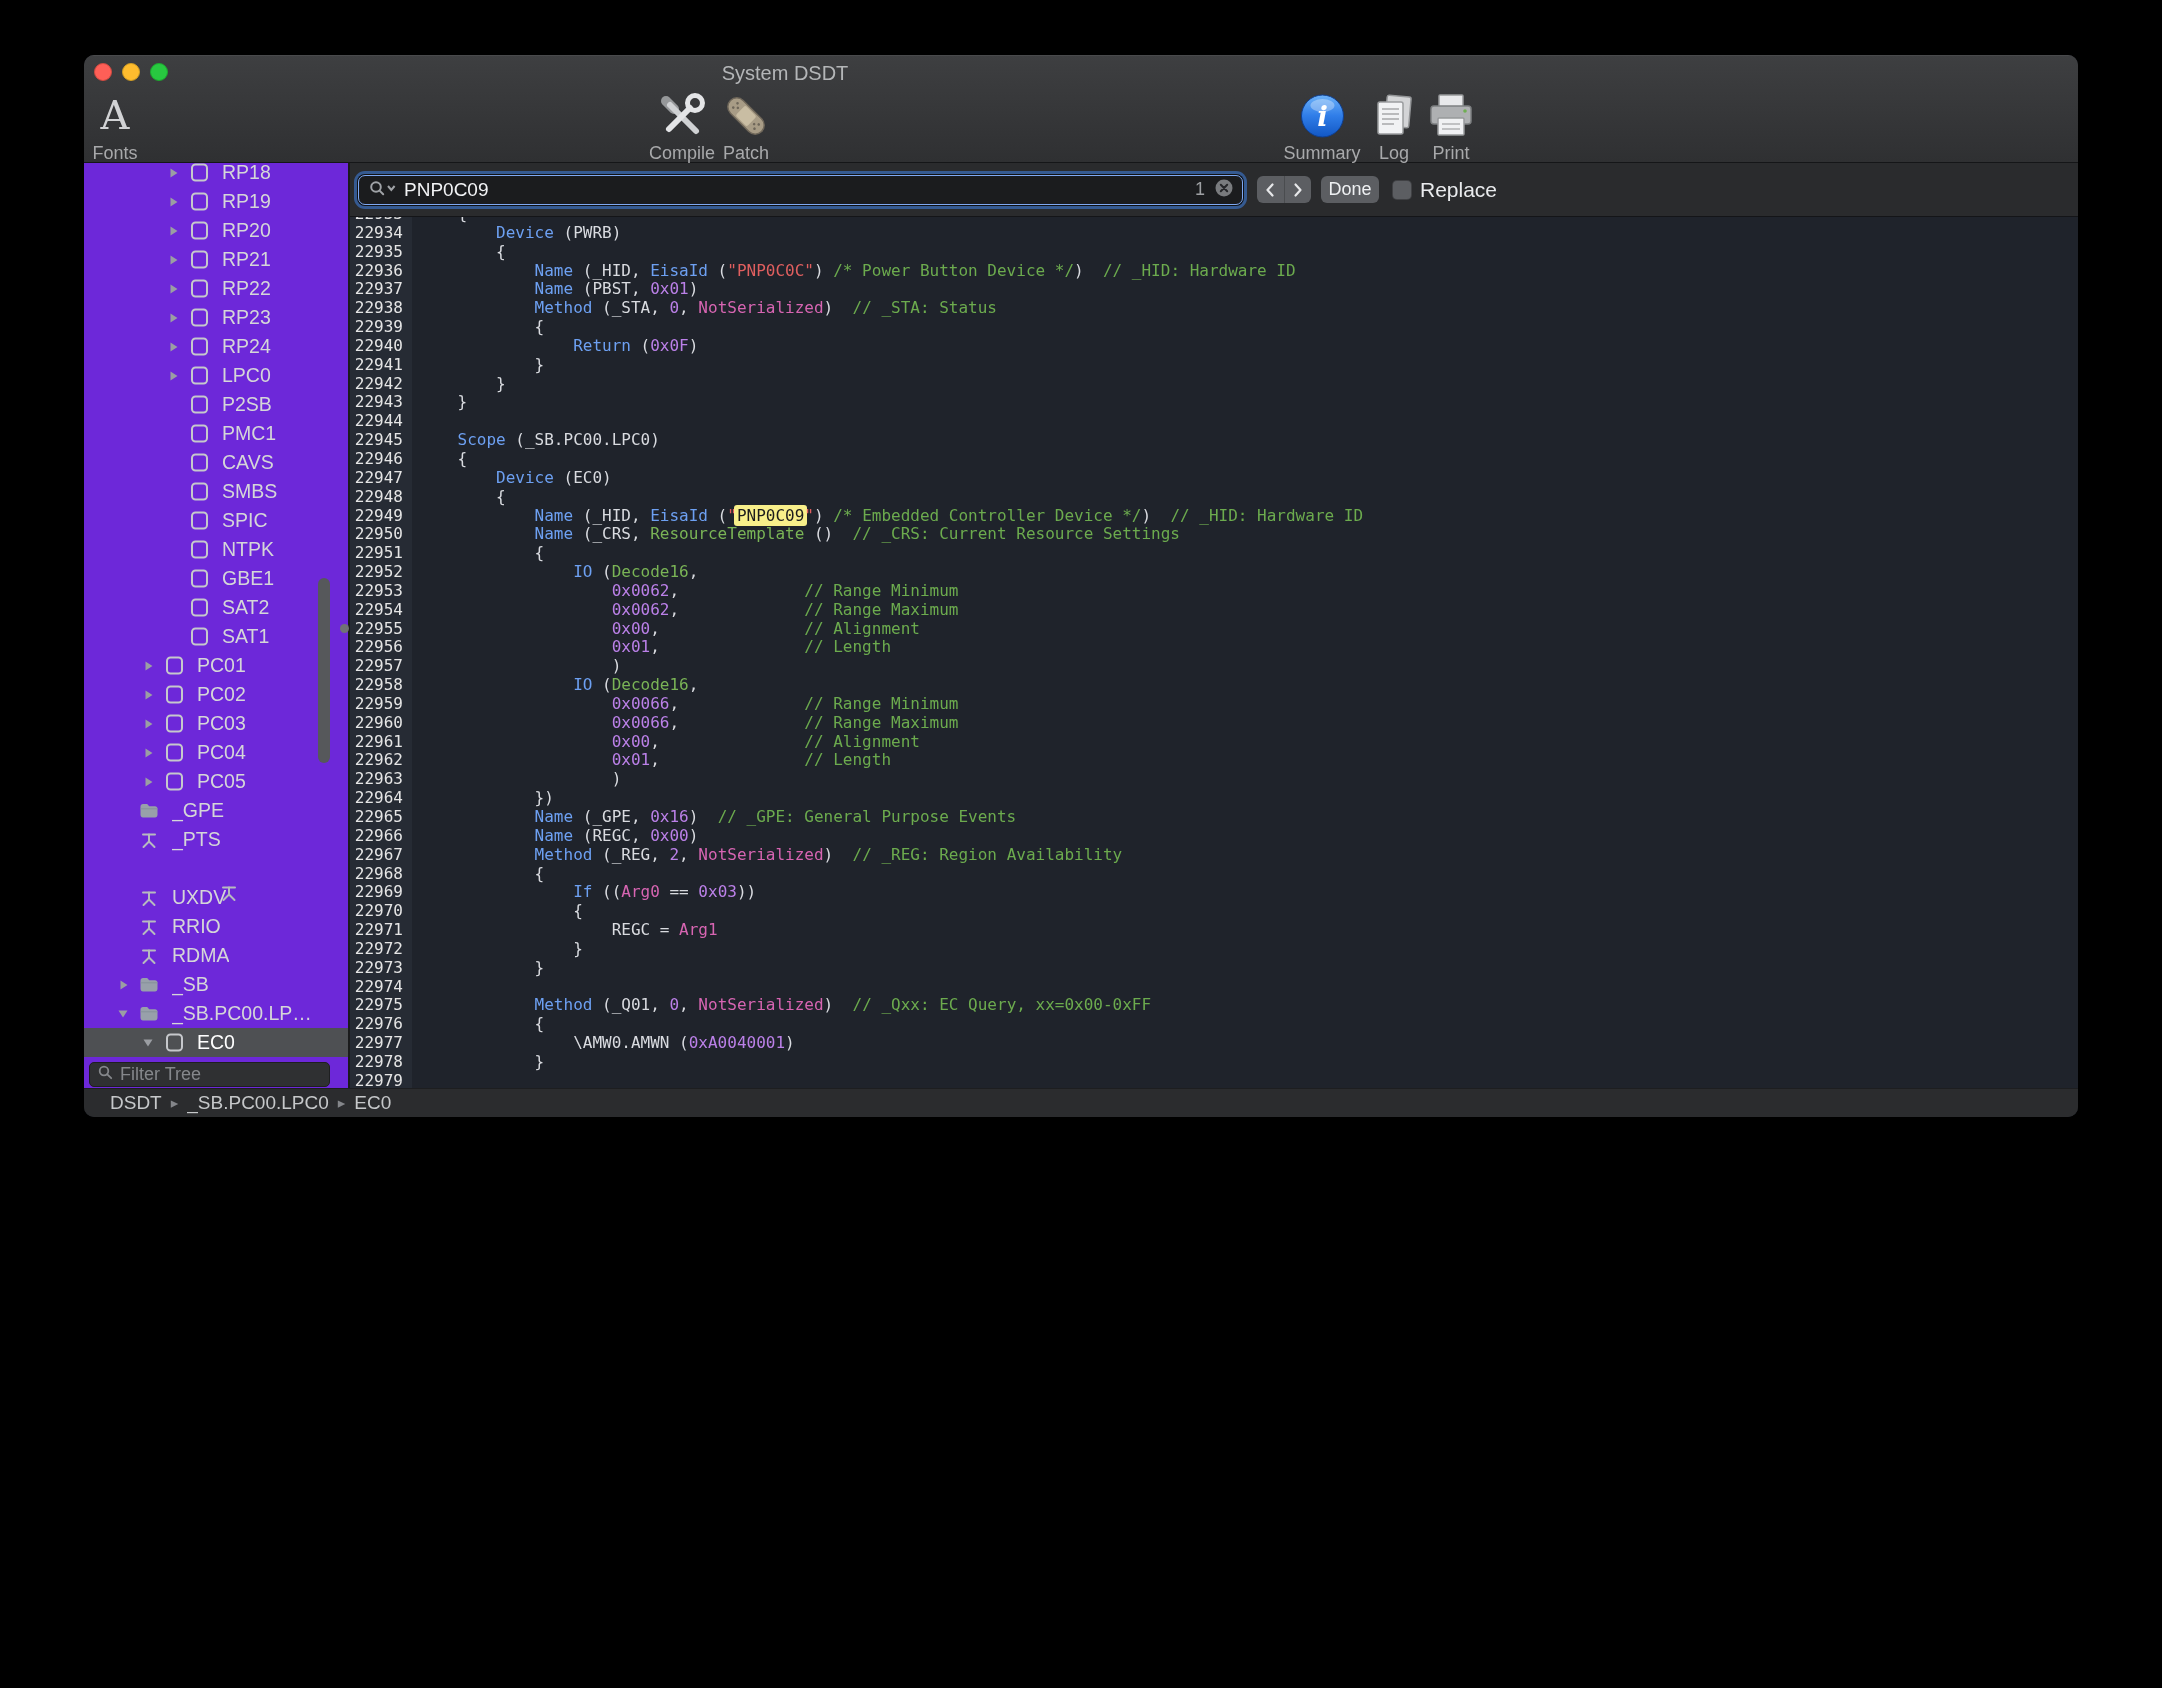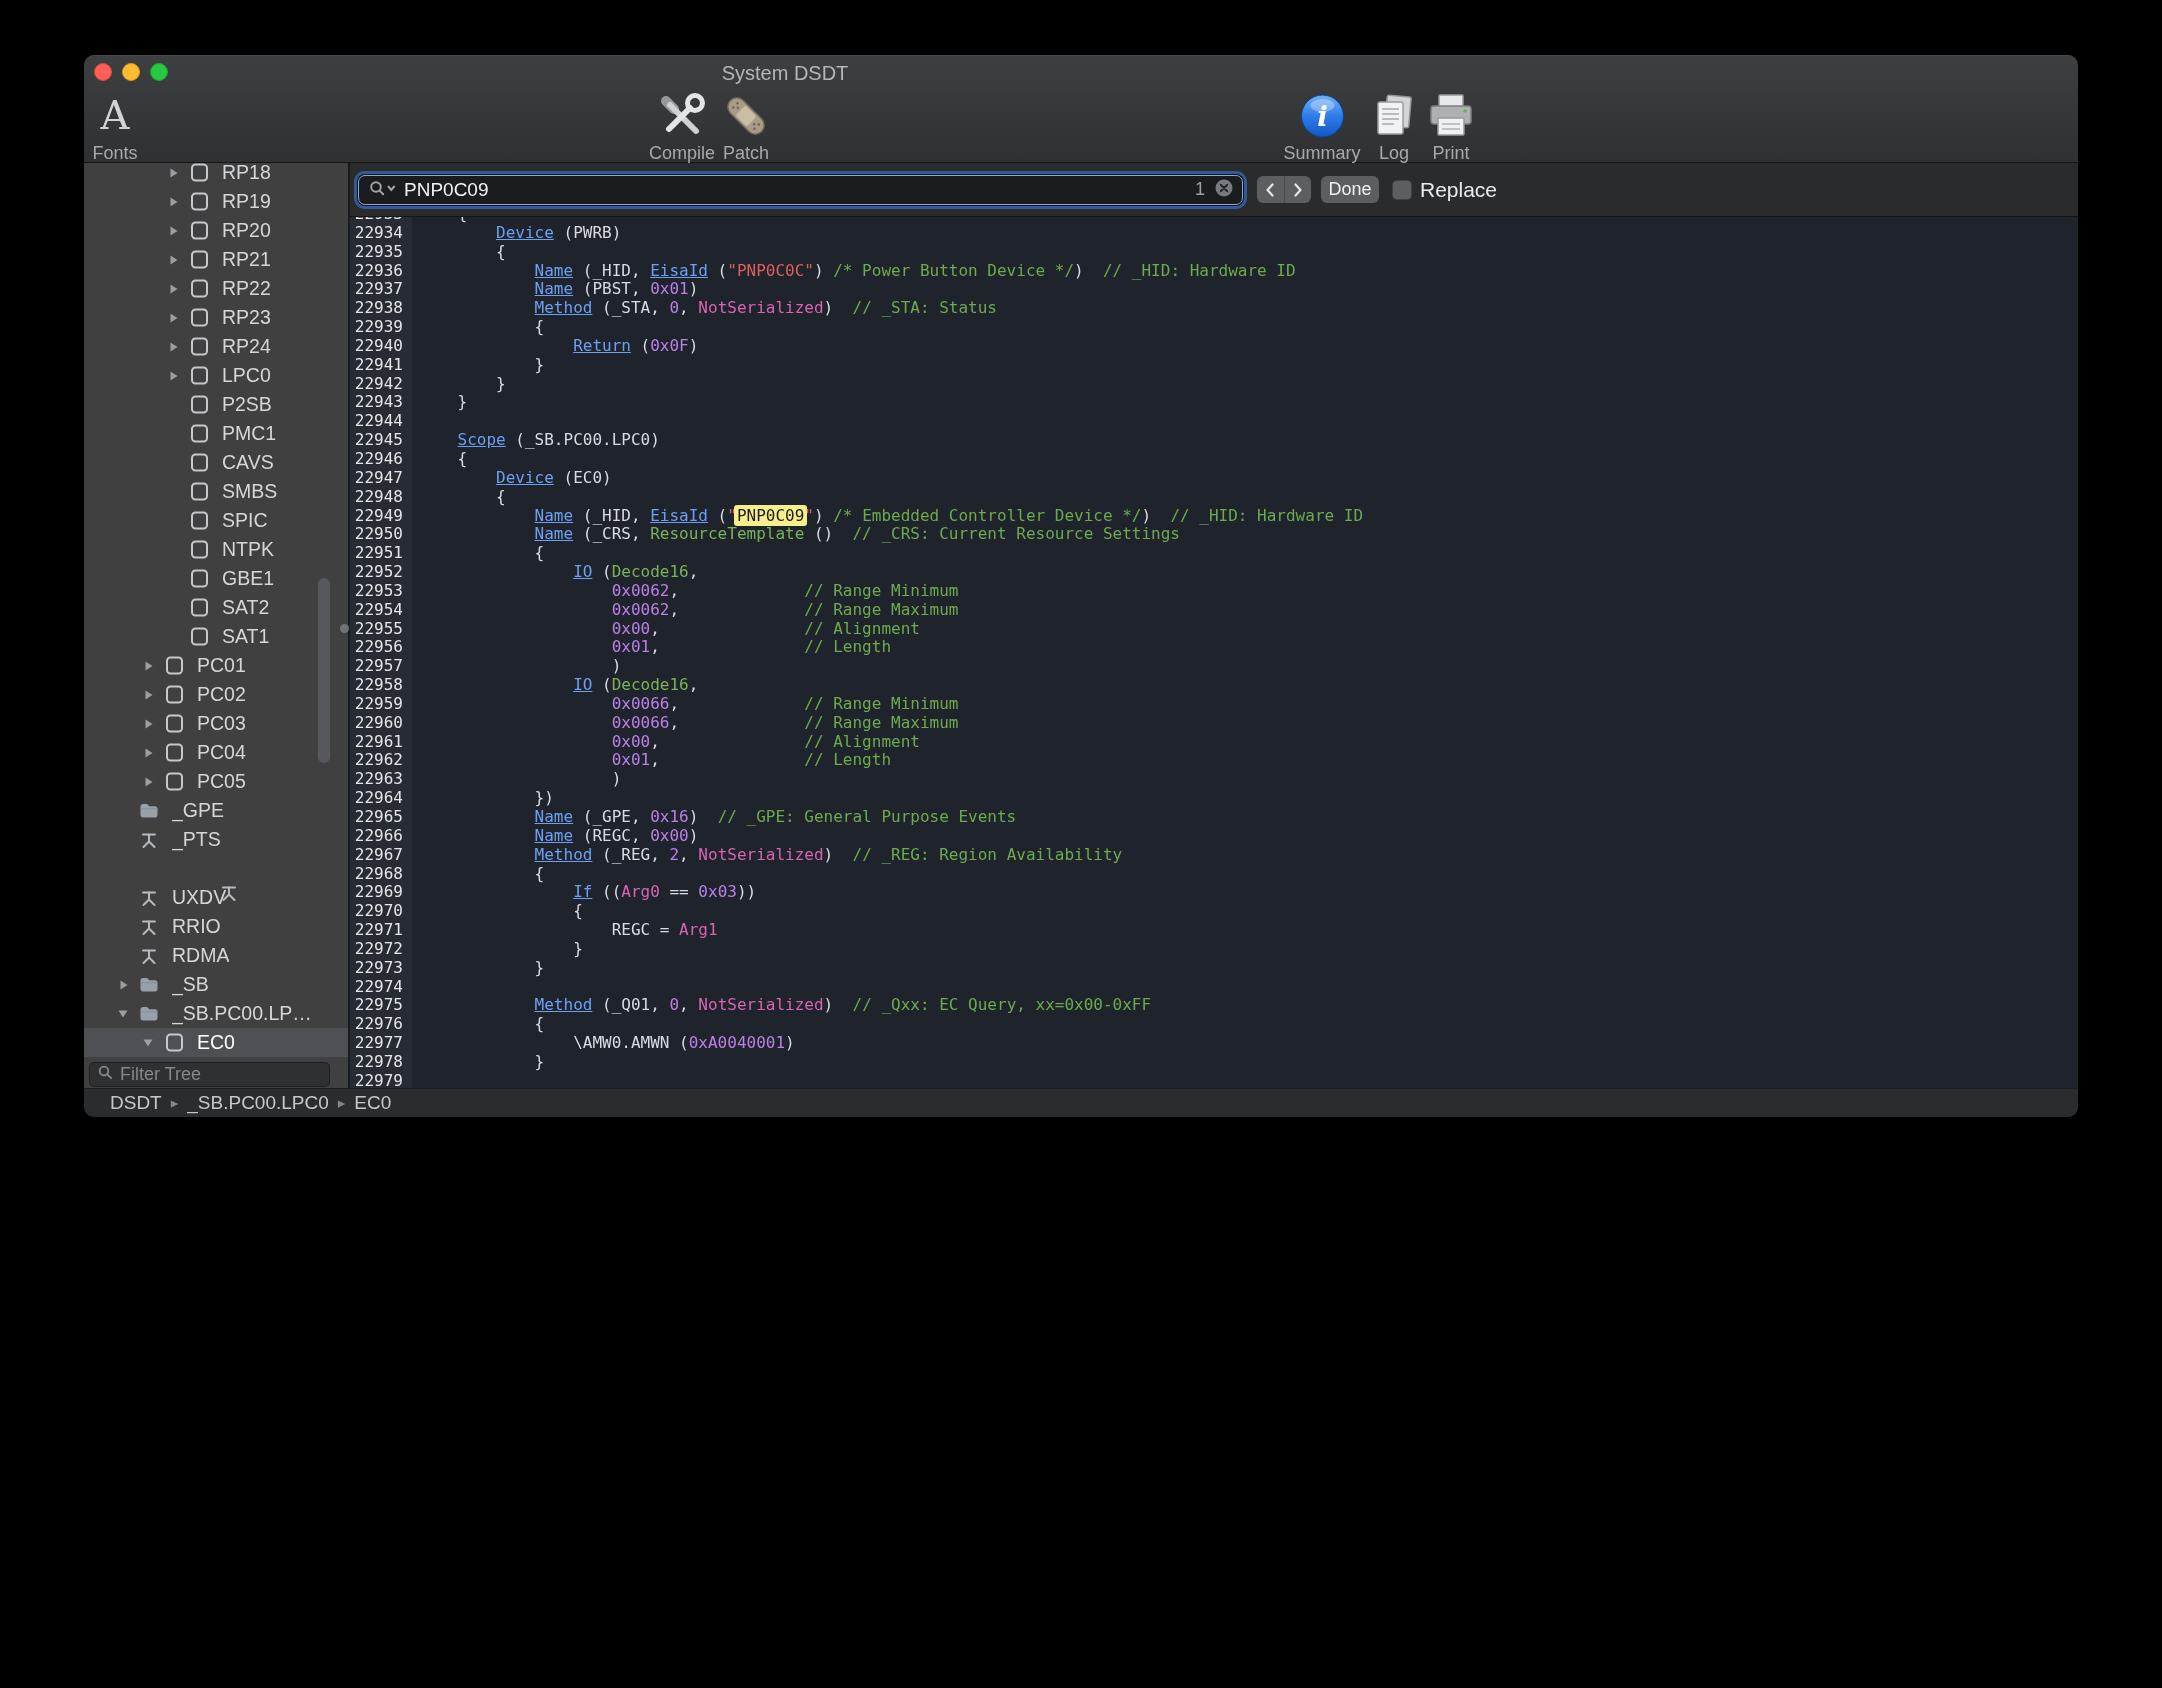--- a/index.html
+++ b/index.html
@@ -20,21 +20,21 @@
   .tl-green  { left:66px; background:#28c840; border:1px solid #1da82f; }
   .window-title { position:absolute; top:7px; left:601px; width:200px; text-align:center;
                   font-size:20px; font-weight:500; color:#b4b6b8; white-space:nowrap; }
   .tb-item { position:absolute; top:36px; transform:translateX(-50%);
              display:flex; flex-direction:column; align-items:center; gap:3px;
              color:#a8a9ab; font-size:18px; cursor:default; }
   .tb-item .ic { height:49px; display:flex; align-items:center; justify-content:center; }
   .fonts-glyph { font-family:"DejaVu Serif",serif; font-size:40px; color:#d2d3d5; line-height:49px; }
 
   
-  .sidebar { position:absolute; left:0; top:108px; width:264px; bottom:29px; background:#404040;padding-left:33px; }
+  .sidebar { position:absolute; left:0; top:108px; width:264px; bottom:29px; background:#6d28d9;padding-left:33px; }
   .tree-viewport { position:absolute; left:0; top:0; width:100%; height:896px; overflow:hidden; }
   .tree-list { position:absolute; top:-5px; left:0; width:100%; }
   .tree-row { height:29px; display:flex; align-items:center; font-size:19.5px; color:#d5d6d8; white-space:nowrap; }
   .tree-row.selected { background:#4e5053; color:#ffffff; }
   .tri  { width:26px; flex:0 0 26px; display:flex; align-items:center; justify-content:center; }
   .node-icon { width:26px; flex:0 0 26px; display:flex; align-items:center; justify-content:center; }
   .tree-label { margin-left:10px; overflow:hidden; text-overflow:ellipsis; }
   .sidebar-scrollbar { position:absolute; left:234px; top:415px; width:12px; height:185px;
                        border-radius:6px; background:#56585b; }
   .filter-field { position:absolute; left:5px; top:899px; width:241px; height:25px;
@@ -68,21 +68,21 @@
                 border-radius:5px; border:1px solid rgba(0,0,0,.3); }
   .replace-label { margin-left:8px; color:#e9ebed; font-size:21px; }
 
   .code-area { position:absolute; left:0; top:54px; right:0; bottom:0; overflow:hidden; }
   .gutter-bg { position:absolute; left:0; top:0; width:62px; height:100%; background:#262b34; }
   .code-lines { position:absolute; left:0; top:-12px; right:0;
                 font-family:"DejaVu Sans Mono",monospace; font-size:16px; }
   .code-line { height:18.85px; line-height:18.85px; display:flex; white-space:pre; }
   .ln { flex:0 0 62px; text-align:right; padding-right:9px; color:#e5e5e5; }
   .ct { padding-left:7px; }
-  .sp { color:#d9dbe0; } .sk { color:#6da0f2;text-decoration:underline; } .ss { color:#e05f5f; }
+  .sp { color:#d9dbe0; } .sk { color:#6da0f2; } .ss { color:#e05f5f; }
   .sn { color:#bb80e8; } .sc { color:#6cab4e; } .sr { color:#7ab456; } .sa { color:#d765b2; }
   .sh { background:#f8ef8a; color:#1c1c1c; border-radius:3px; padding:1px 3px; margin:-1px -3px; }
 
   
   .statusbar { position:absolute; left:0; right:0; bottom:0; height:29px; background:#2b2c2e;
                border-top:1px solid #1d1e20; display:flex; align-items:center;
                padding-left:26px; font-size:19px; color:#c6c8ca; }
   .bc-item { white-space:nowrap; }
   .bc-sep { margin:0 9px; color:#84868a; font-size:15px; }
 </style>

